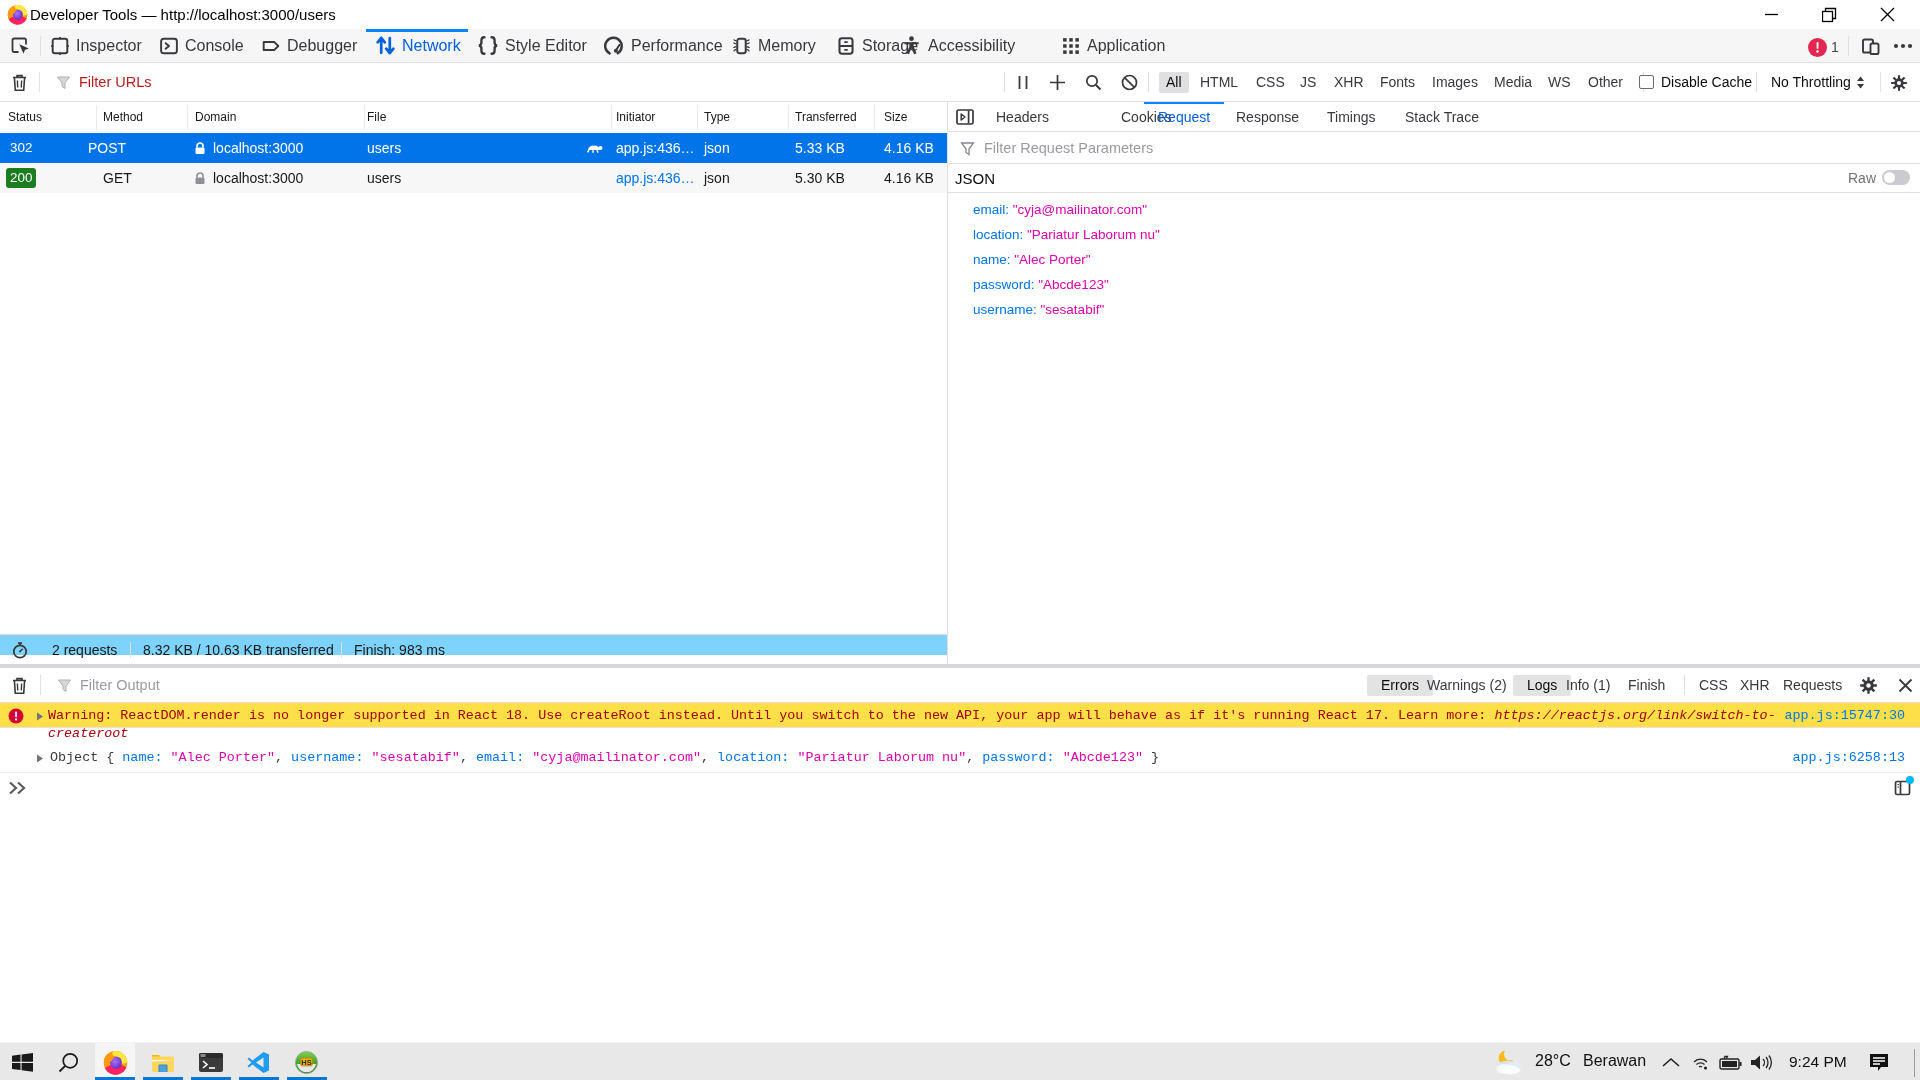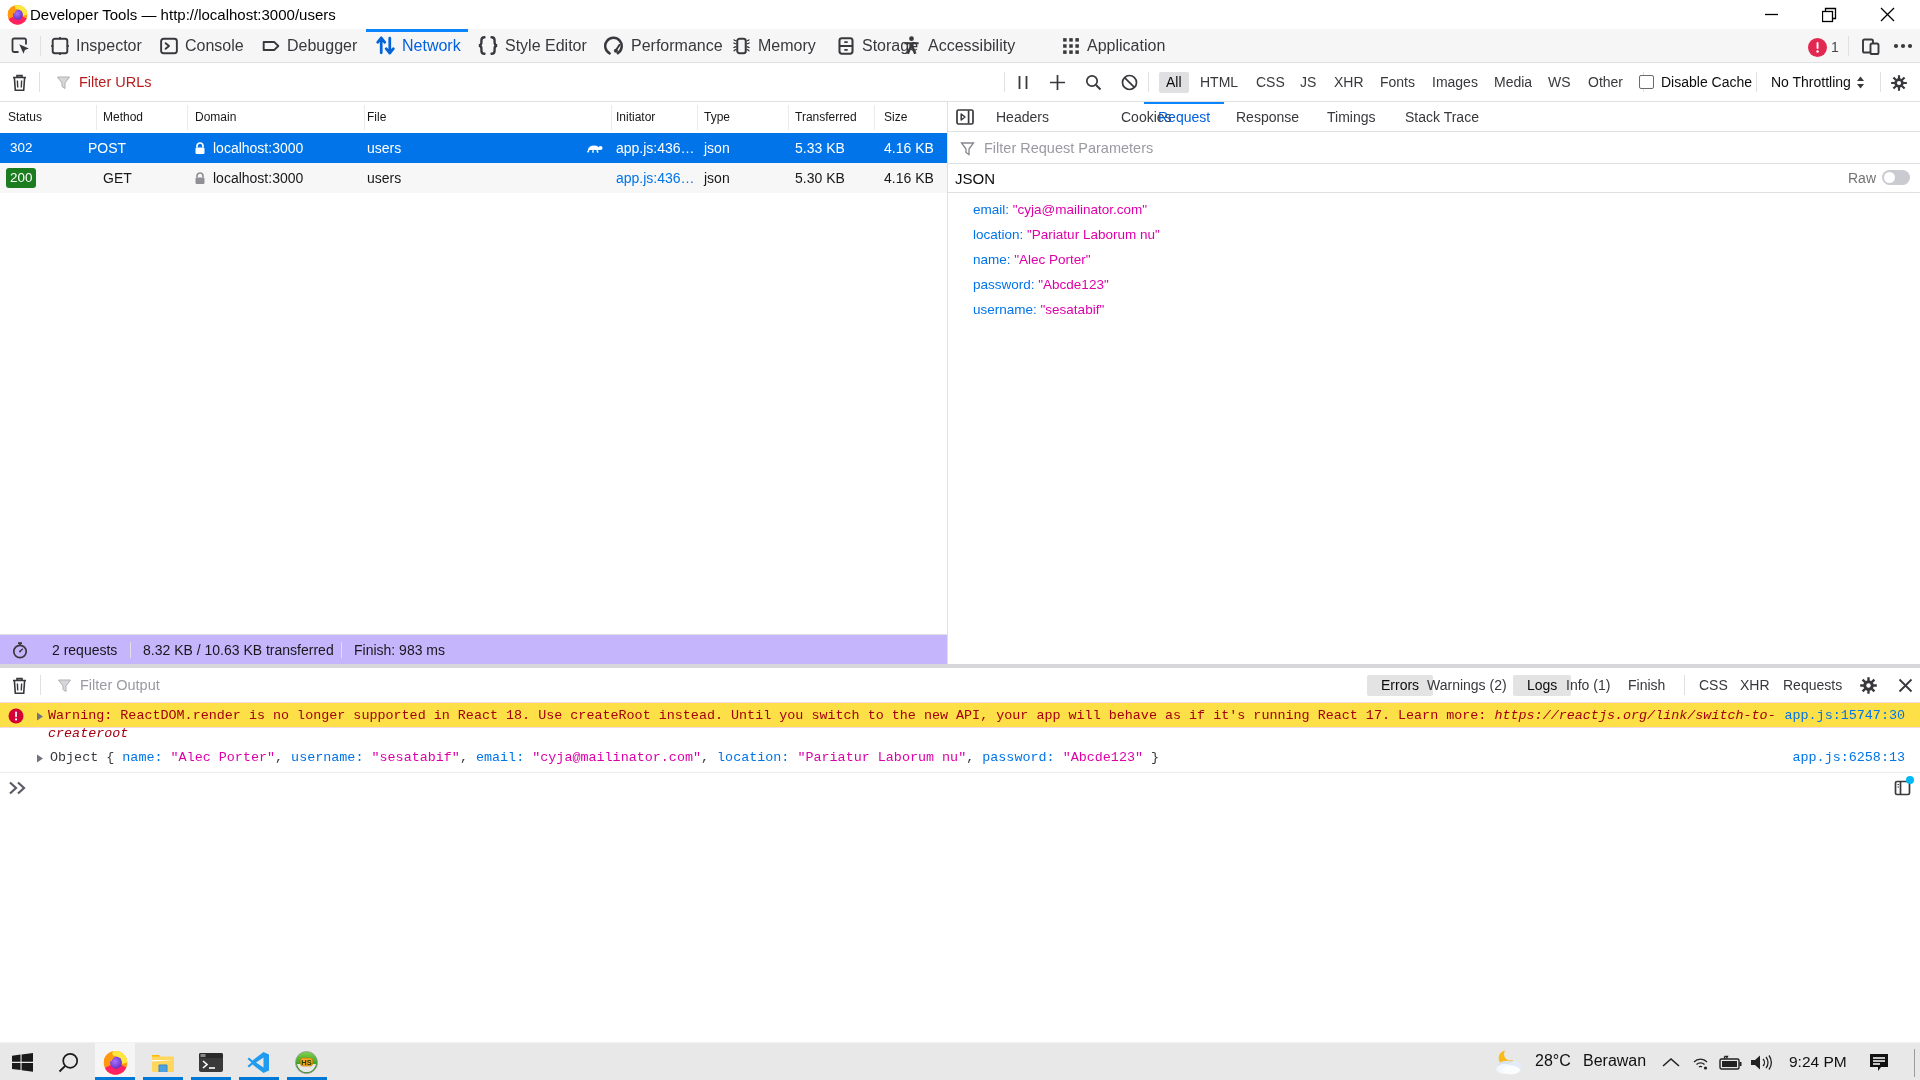--- a/index.html
+++ b/index.html
@@ -35,21 +35,21 @@
 .cell { position:absolute; top:0; height:30px; line-height:30px; font-size:14px; }
 
 
 #rpanel { left:948px; top:102px; width:972px; height:532px; background:#fff; }
 .rtab { position:absolute; top:0; height:30px; line-height:30px; font-size:14px; color:#38383d; }
 .pline { position:absolute; left:25px; font-size:13.5px; }
 .pk { color:#0074e8; }
 .pv { color:#dd00a9; }
 
 
-#netfooter { left:0; top:634px; width:947px; height:30px; background:#c4b5fd; border-top:1px solid #e0e0e2; }
+#netfooter { left:0; top:634px; width:947px; height:21px; background:#7dd3fc; border-top:1px solid #e0e0e2; }
 #netfooter .ft { position:absolute; top:0; height:30px; line-height:30px; font-size:14px; color:#18181a; }
 
 
 #splitter { left:0; top:664px; width:1920px; height:4px; background:#d7d7db; }
 
 
 #consolebar { left:0; top:668px; width:1920px; height:35px; background:#fff; border-bottom:1px solid #e6e6e6; }
 .ctab { position:absolute; top:7px; height:21px; line-height:21px; font-size:14px; color:#38383d; border-radius:2px; }
 .ctab.on { padding:0 14px; }
 .ctab.on { background:#e3e3e4; color:#0c0c0d; }

